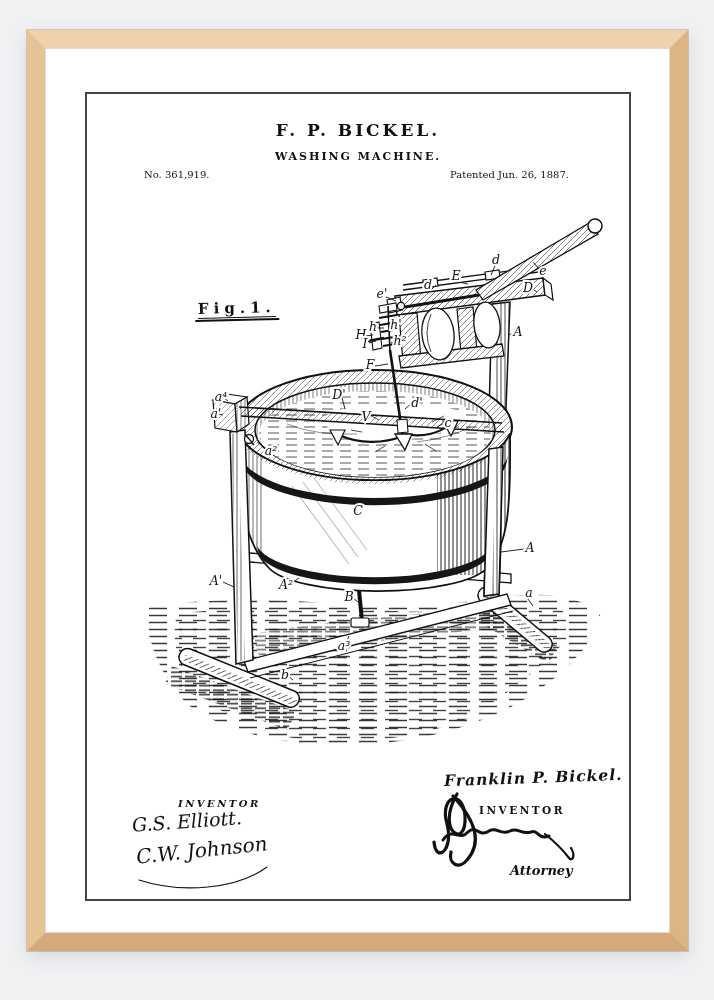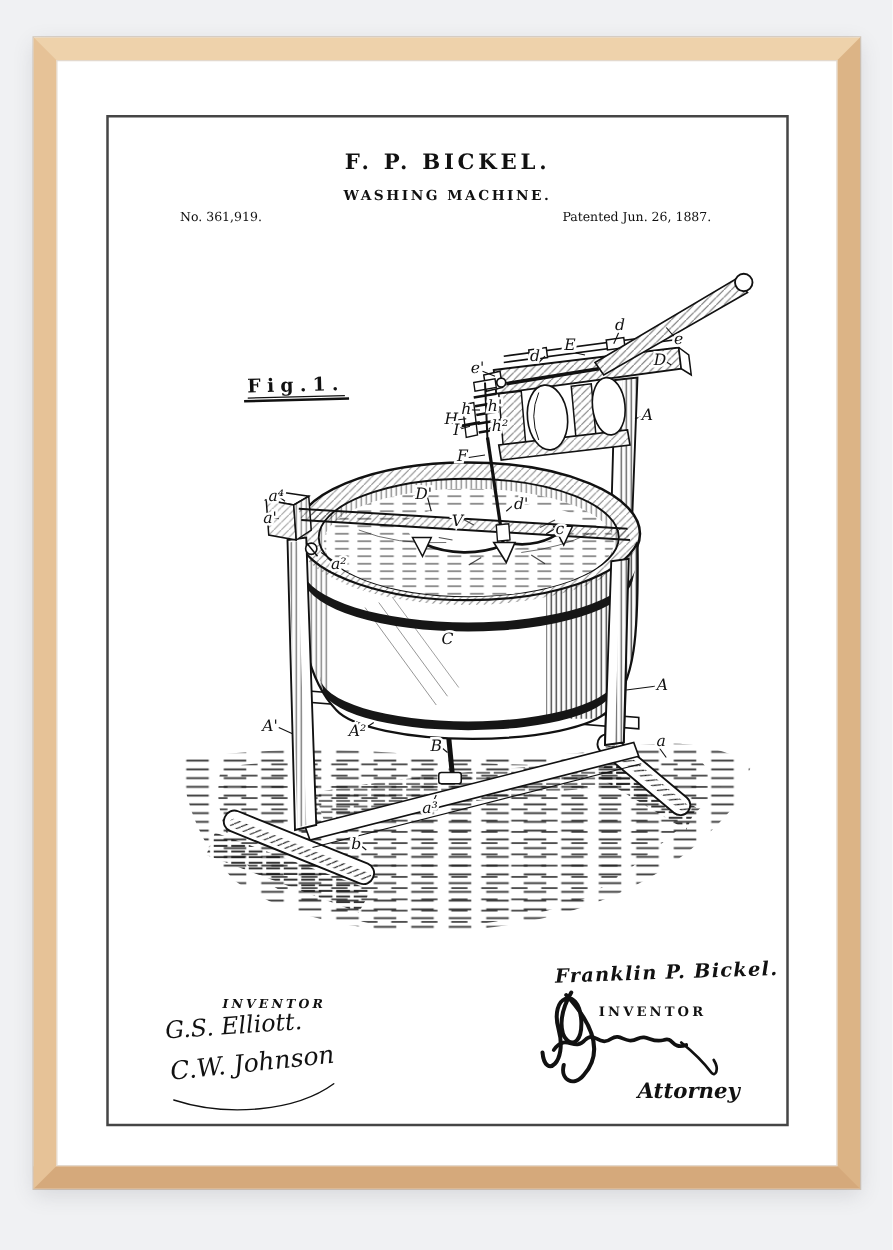--- a/index.html
+++ b/index.html
@@ -27,21 +27,21 @@
   .subtitle{top:56px;left:0;right:0;text-align:center;font-size:11px;font-weight:bold;letter-spacing:2px;}
   .numrow{top:75px;left:57px;right:60px;display:flex;justify-content:space-between;font-size:10px;}
   .fig{top:205px;left:108px;font-size:15px;font-weight:bold;letter-spacing:5px;
        border-bottom:2px solid #111;padding:0 3px 2px 3px;transform:rotate(-1.5deg);
        text-decoration:underline;text-underline-offset:4px;text-decoration-thickness:1px;}
   .witnesses-heading{top:704px;left:91px;font-size:10px;font-style:italic;font-weight:bold;letter-spacing:2.5px;}
   .wsig1{top:716px;left:45px;font-size:19px;font-style:italic;transform:rotate(-4deg);}
   .wsig2{top:744px;left:49px;font-size:20px;font-style:italic;transform:rotate(-6deg);}
   .inventor-name{top:674px;left:357px;font-size:15.5px;font-style:italic;font-weight:bold;transform:rotate(-2deg);letter-spacing:1px;}
   .inventor-role{top:710px;left:392px;font-size:10.5px;font-weight:bold;letter-spacing:2.5px;}
-  .attorney-label{top:769px;left:423px;font-size:17px;font-style:italic;font-weight:bold;}
+  .attorney-label{top:769px;left:423px;font-size:13px;font-style:italic;font-weight:bold;}
 </style>
 </head>
 <body>
 
 <div class="frame">
   <div class="print">
 
     <svg width="542" height="805" viewBox="0 0 542 805">
       <defs>
         <pattern id="ptDiag" width="6" height="6" patternUnits="userSpaceOnUse">

